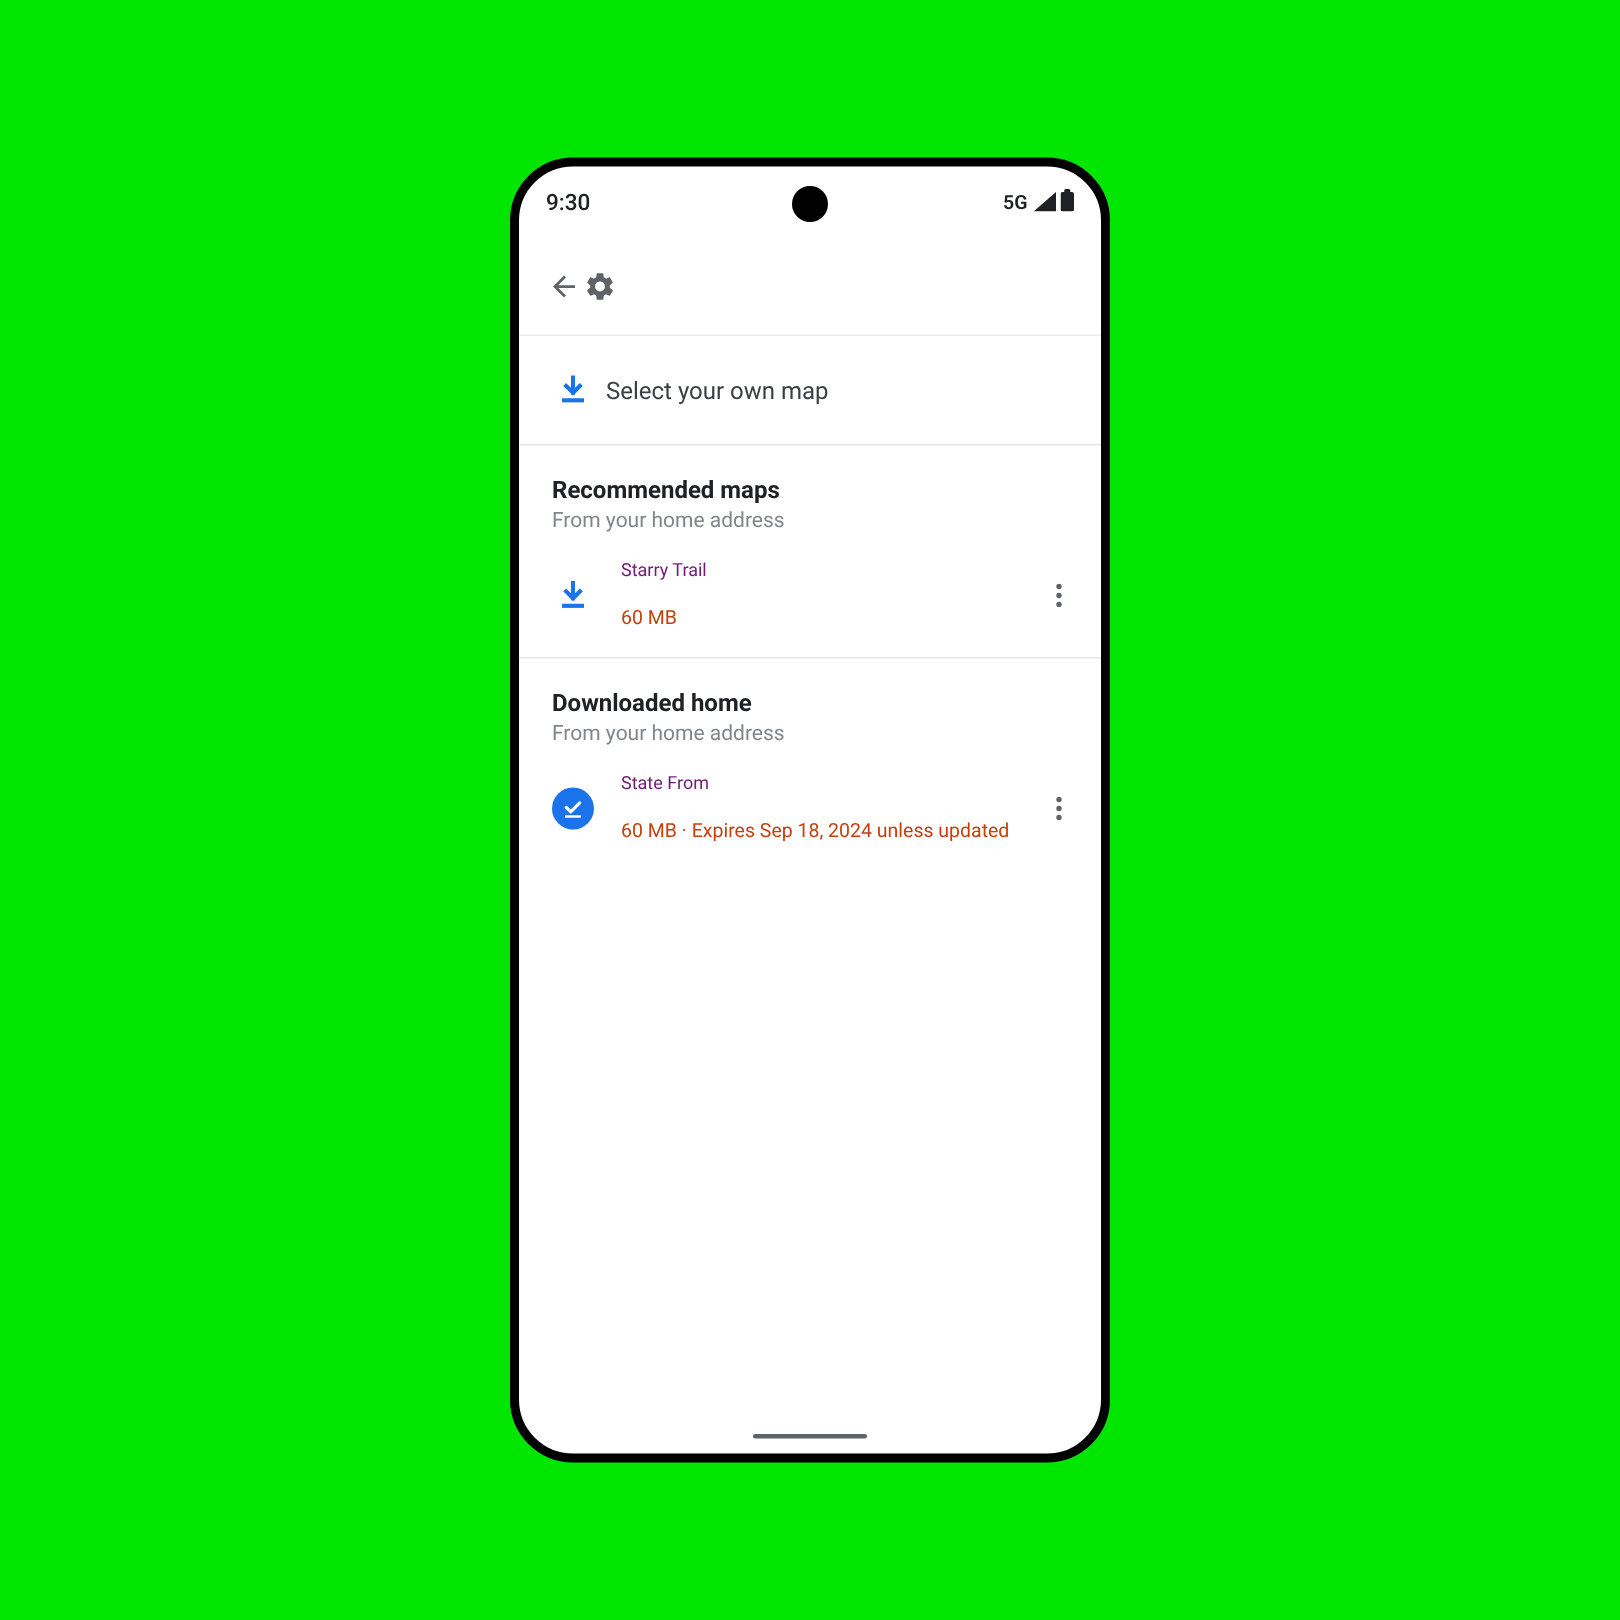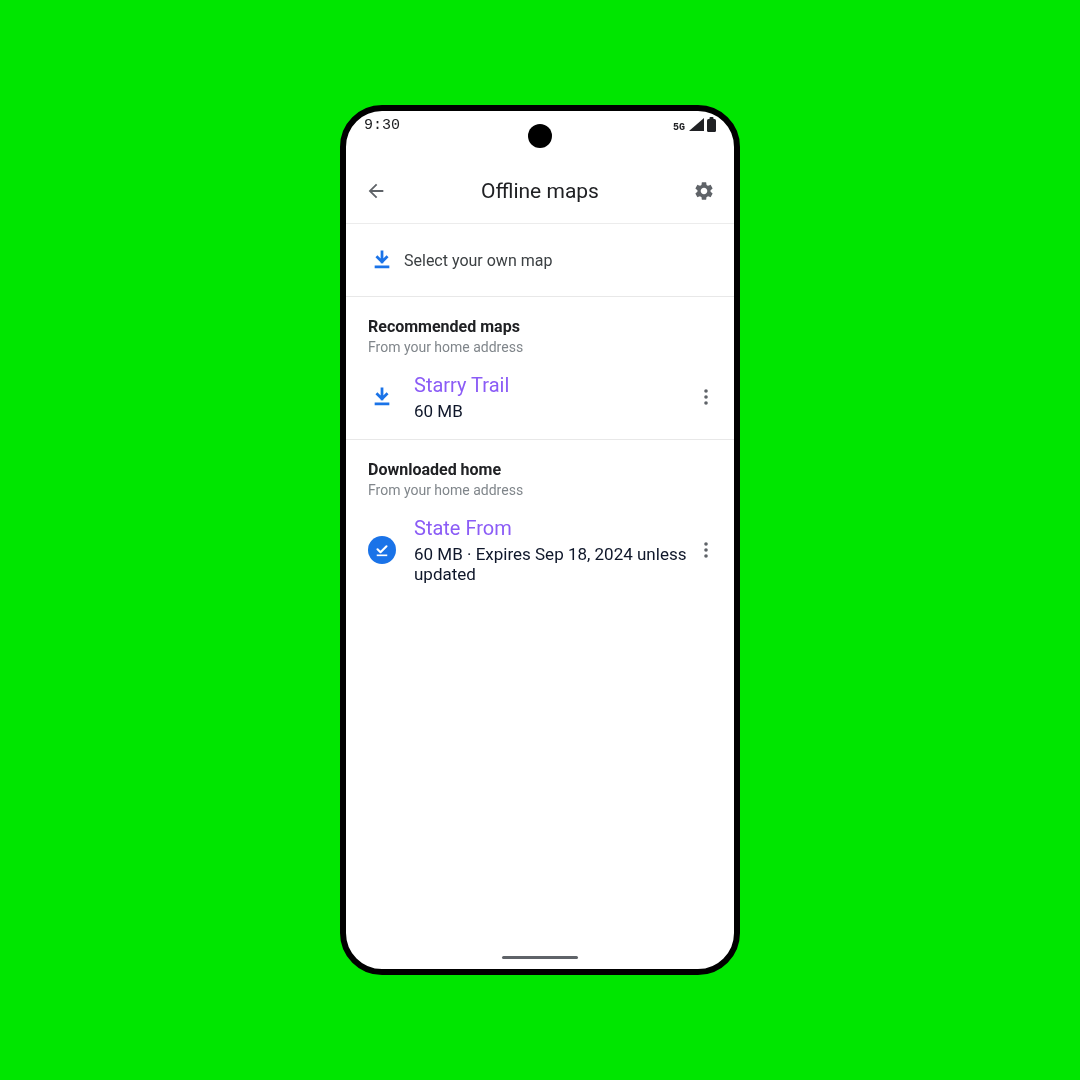--- a/index.html
+++ b/index.html
@@ -27,38 +27,37 @@
     left: 50%;
     transform: translateX(-50%);
     width: 24px;
     height: 24px;
     background: #000;
     border-radius: 50%;
   }
   .status-bar {
     height: 36px;
     display: flex;
-    align-items: flex-start;
+    align-items: center;
     justify-content: space-between;
     padding: 0 18px;
     margin-top: 6px;
-    font-family: Liberation Mono, monospace;
   }
   .status-time {
     font-size: 15px;
     font-weight: 500;
     color: #202124;
   }
   .status-right {
     display: flex;
     align-items: center;
     gap: 3px;
   }
   .status-5g {
-    font-size: 10px;
+    font-size: 13px;
     font-weight: 600;
     color: #202124;
     margin-right: 1px;
   }
   .header {
     display: flex;
     align-items: center;
     padding: 26px 18px 20px;
     position: relative;
     border-bottom: 1px solid #ececec;
@@ -119,27 +118,27 @@
     display: flex;
     align-items: center;
     justify-content: center;
   }
   .map-text {
     margin-left: 18px;
     flex: 1;
     min-width: 0;
   }
   .map-name {
-    font-size: 20px;
-    color: #8b5cf6;
+    font-size: 12px;
+    color: #701a75;
   }
   .map-meta {
-    font-size: 17px;
-    color: #0f172a;
-    margin-top: 4px;
+    font-size: 13px;
+    color: #c2410c;
+    margin-top: 18px;
   }
   .dots-btn {
     width: 20px;
     height: 24px;
     display: flex;
     align-items: center;
     justify-content: center;
     cursor: pointer;
   }
   .home-bar {
@@ -186,21 +185,20 @@
       </span>
     </div>
   </div>
 
   <div class="header">
     <div class="icon-btn">
       <svg width="22" height="22" viewBox="0 0 24 24">
         <path d="M20 11H7.83l5.59-5.59L12 4l-8 8 8 8 1.41-1.41L7.83 13H20v-2z" fill="#5f6368"></path>
       </svg>
     </div>
-    <div class="header-title">Offline maps</div>
     <div class="icon-btn">
       <svg width="22" height="22" viewBox="0 0 24 24">
         <path d="M19.14 12.94c.04-.3.06-.61.06-.94 0-.32-.02-.64-.07-.94l2.03-1.58c.18-.14.23-.41.12-.61l-1.92-3.32c-.12-.22-.37-.29-.59-.22l-2.39.96c-.5-.38-1.03-.7-1.62-.94l-.36-2.54c-.04-.24-.24-.41-.48-.41h-3.84c-.24 0-.43.17-.47.41l-.36 2.54c-.59.24-1.13.57-1.62.94l-2.39-.96c-.22-.08-.47 0-.59.22L2.74 8.87c-.12.21-.08.47.12.61l2.03 1.58c-.05.3-.09.63-.09.94 0 .31.02.64.07.94l-2.03 1.58c-.18.14-.23.41-.12.61l1.92 3.32c.12.22.37.29.59.22l2.39-.96c.5.38 1.03.7 1.62.94l.36 2.54c.05.24.24.41.48.41h3.84c.24 0 .44-.17.47-.41l.36-2.54c.59-.24 1.13-.56 1.62-.94l2.39.96c.22.08.47 0 .59-.22l1.92-3.32c.12-.22.07-.47-.12-.61l-2.01-1.58zM12 15.6c-1.98 0-3.6-1.62-3.6-3.6s1.62-3.6 3.6-3.6 3.6 1.62 3.6 3.6-1.62 3.6-3.6 3.6z" fill="#5f6368"></path>
       </svg>
     </div>
   </div>
 
   <div class="select-row">
     <span class="map-icon">
       <svg width="22" height="22" viewBox="0 0 24 24">

